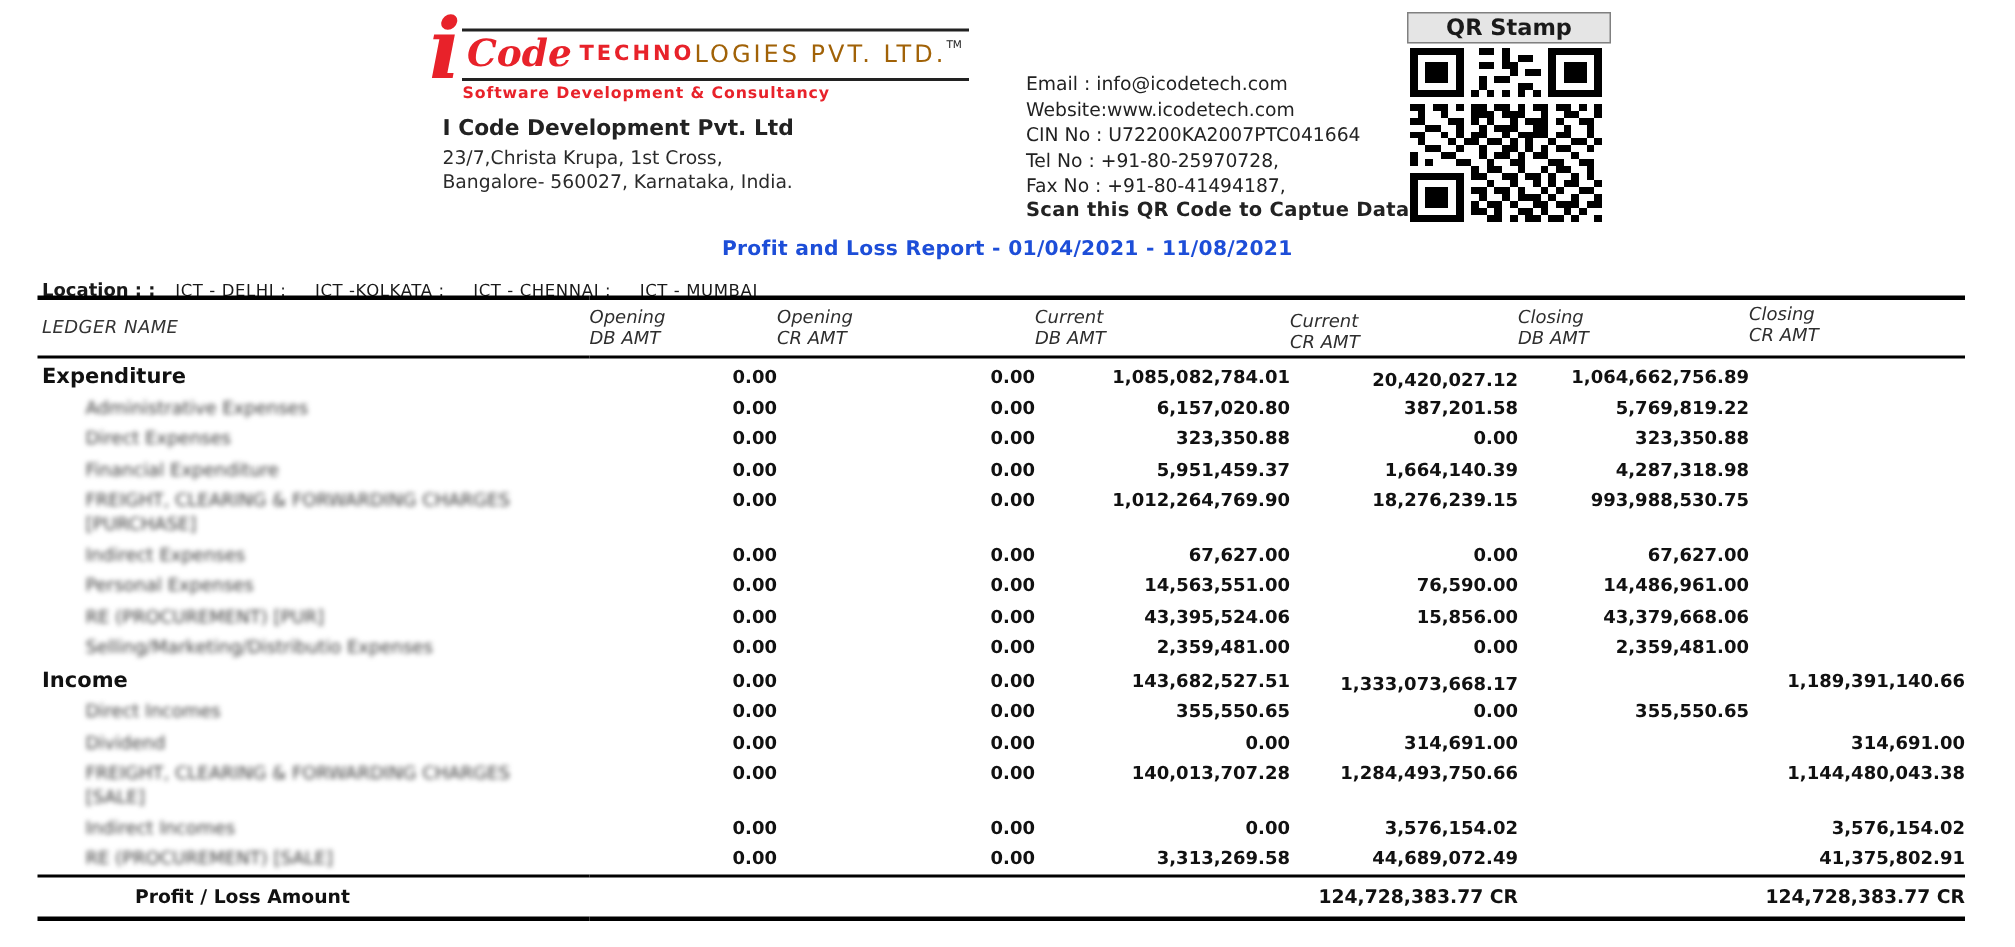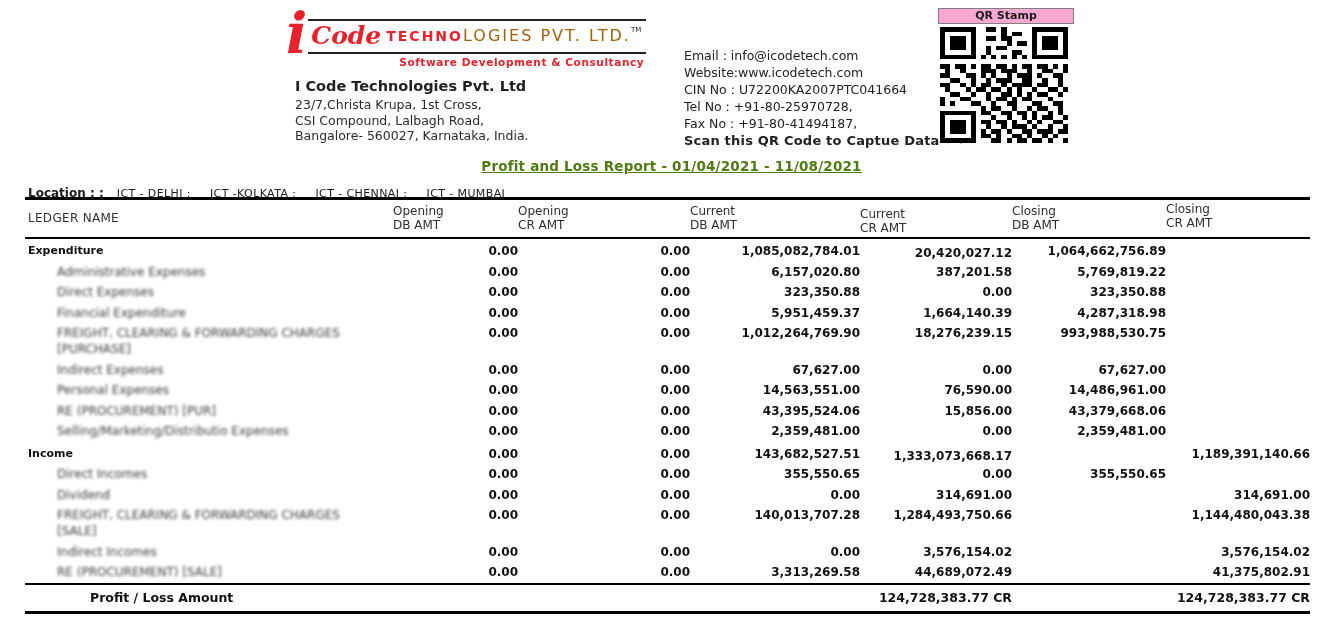--- a/index.html
+++ b/index.html
@@ -23,73 +23,73 @@
     padding:0 5px 2px 3px;
   }
   .logo-code {
     font-family:"DejaVu Serif","Liberation Serif",serif;
     font-style:italic; font-weight:700; font-size:25px; color:#e8222a; margin-right:5px;
   }
   .logo-techno { font-weight:700; font-size:14px; letter-spacing:2px; color:#e8222a; }
   .logo-logies { font-weight:400; font-size:16px; letter-spacing:2px; color:#a16207; }
   .logo-tm { font-size:7px; vertical-align:top; position:relative; top:-6px; color:#1a1a1a; }
   .logo-tagline {
-    text-align:right; color:#e8222a; font-weight:700; font-size:10.5px;
+    text-align:left; color:#e8222a; font-weight:700; font-size:10.5px;
     letter-spacing:0.6px; padding:2px 2px 0 0;
   }
 
   .company { position:absolute; left:295px; top:78px; }
   .company-name { font-weight:700; font-size:14.5px; color:#222; margin-bottom:3px; }
   .addr-line { font-size:12.5px; color:#2b2b2b; line-height:15.5px; }
 
   .contact { position:absolute; left:684px; top:47px; }
   .contact-line { font-size:12.5px; color:#222; line-height:17px; }
   .scan-line { font-weight:700; font-size:13px; color:#222; letter-spacing:0.2px; margin-top:1px; white-space:nowrap; }
   .scan-arrow { font-weight:700; }
 
   .qr-block { position:absolute; left:938px; top:8px; width:136px; }
   .qr-label-box {
     border:1.5px solid #808080; text-align:center; font-weight:700;
-    font-size:11px; padding:0 0 1px 0; color:#1a1a1a; background:#f9a8d4;
+    font-size:15px; padding:0 0 1px 0; color:#1a1a1a; background:#e5e5e5;
   }
   .qr-svg { display:block; margin:3px 0 0 2px; }
 
   
   .report-title {
     position:absolute; top:158px; left:0; width:100%; text-align:center;
-    font-weight:700; font-size:13.5px; color:#4d7c0f; letter-spacing:0.2px;text-decoration:underline;
+    font-weight:700; font-size:13.5px; color:#1d4ed8; letter-spacing:0.2px;
   }
   .location-bar { position:absolute; top:182px; left:28px; white-space:nowrap; }
   .location-label { font-weight:700; font-size:12px; margin-right:8px; }
   .location-item { font-size:11px; letter-spacing:0.4px; margin-right:14px; color:#1a1a1a; }
 
   
   .ledger-table {
     position:absolute; left:25px; top:197px; width:1285px;
     border-collapse:collapse; table-layout:fixed;
   }
   .ledger-table col.c-name { width:368px; }
   .ledger-table col.c1 { width:125px; }
   .ledger-table col.c2 { width:172px; }
   .ledger-table col.c3 { width:170px; }
   .ledger-table col.c4 { width:152px; }
   .ledger-table col.c5 { width:154px; }
   .ledger-table col.c6 { width:144px; }
 
-  thead tr { border-top:3px solid #000; border-bottom:2px solid #000; }
+  thead tr { border-top:3px solid #000; border-bottom:2px solid #000;font-style:italic; }
   thead td { padding:4px 0 5px 0; vertical-align:middle; }
   .hdr-name { font-size:12px; color:#333; letter-spacing:0.3px; padding-left:3px; }
   .hdr { text-align:left; font-size:12px; color:#2e2e2e; line-height:14px; }
   .hdr.low  { transform:translateY(3px); }
   .hdr.high { transform:translateY(-2px); }
 
   tbody td { padding:2px 0 2.5px 0; font-size:12px; line-height:16px; vertical-align:top; }
   td.num { text-align:right; font-weight:700; color:#111; }
   .name-wrap { max-width:332px; padding-left:32px; color:#1a1a1a; }
-  tr.section .name-wrap { padding-left:3px; font-weight:700; font-size:11px; color:#111; }
+  tr.section .name-wrap { padding-left:3px; font-weight:700; font-size:14px; color:#111; }
   tr.section td { padding-top:4px; }
   tr.section td:nth-child(5) { position:relative; top:2px; }
   .blurred { color:#3d3d3d; filter:blur(1.6px); }
 
   tfoot tr { border-top:2.5px solid #000; border-bottom:3px solid #000; }
   tfoot td { padding:5px 0 6px 0; font-size:12.5px; font-weight:700; color:#111; }
   .footer-label { padding-left:65px; }
   tfoot td.num { text-align:right; }
 </style>
 </head>
@@ -102,23 +102,22 @@
       <span class="logo-code">Code</span>
       <span class="logo-techno">TECHNO</span>
       <span class="logo-logies">LOGIES PVT. LTD.</span>
       <span class="logo-tm">TM</span>
     </div>
     <div class="logo-tagline">Software Development &amp; Consultancy</div>
   </div>
 </div>
 
 <div class="company">
-  <div class="company-name">I Code Technologies Pvt. Ltd</div>
+  <div class="company-name">I Code Development Pvt. Ltd</div>
   <div class="addr-line">23/7,Christa Krupa, 1st Cross,</div>
-  <div class="addr-line">CSI Compound, Lalbagh Road,</div>
   <div class="addr-line">Bangalore- 560027, Karnataka, India.</div>
 </div>
 
 <div class="contact">
   <div class="contact-line">Email : info@icodetech.com</div>
   <div class="contact-line">Website:www.icodetech.com</div>
   <div class="contact-line">CIN No : U72200KA2007PTC041664</div>
   <div class="contact-line">Tel No : +91-80-25970728,</div>
   <div class="contact-line">Fax No : +91-80-41494187,</div>
   <div class="scan-line"><span>Scan this QR Code to Captue Data</span><span class="scan-arrow">—→</span></div>

